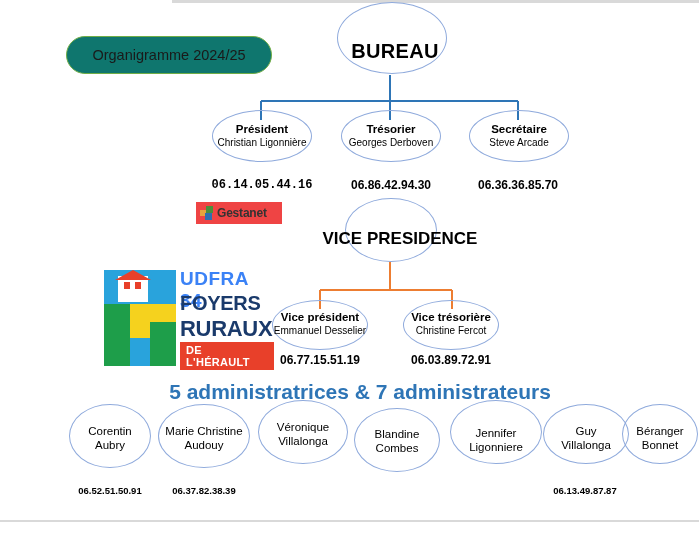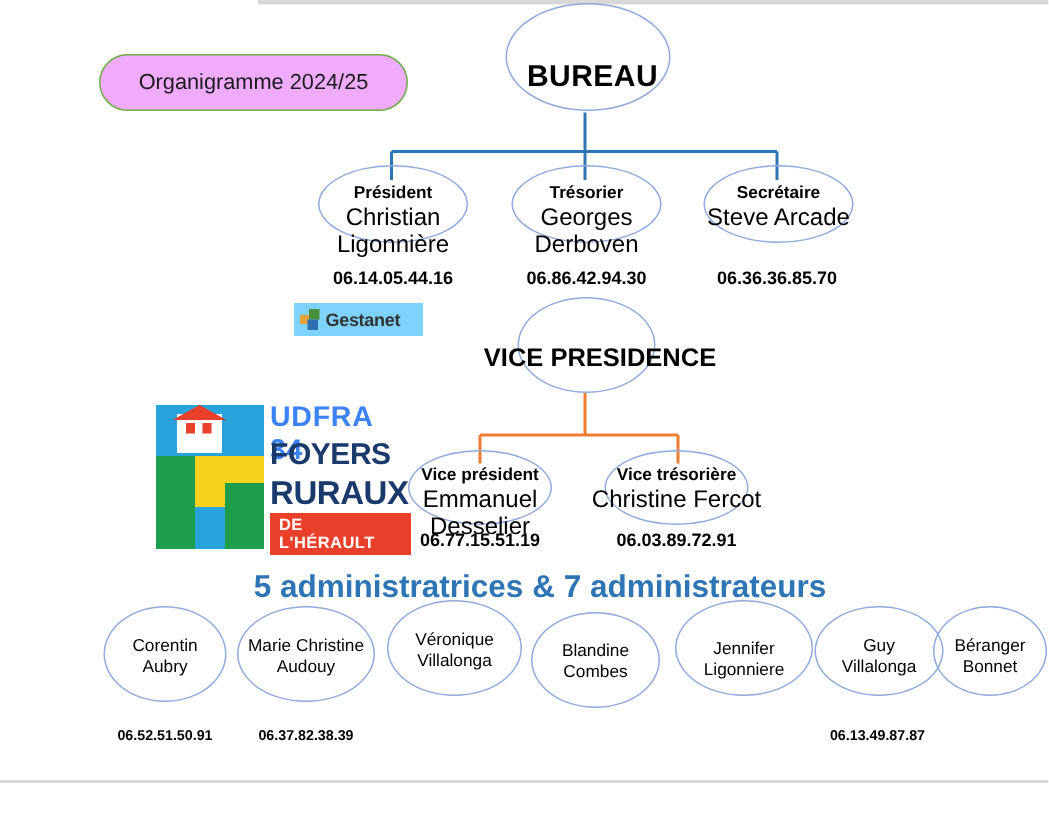--- a/index.html
+++ b/index.html
@@ -33,21 +33,21 @@
     width: 699px; height: 2px;
     background: #d9d9d9;
   }
 
   
   .callout {
     left: 66px; top: 36px;
     width: 206px; height: 38px;
     border: 1.6px solid #70ad47;
     border-radius: 19px;
-    background: #f0abfc;
+    background: #0f766e;
     display: flex;
     align-items: center;
     justify-content: center;
     box-sizing: border-box;
   }
   .callout span {
     font-size: 14.5px;
     color: #1a1a1a;
   }
 
@@ -83,21 +83,21 @@
     text-align: center;
     line-height: 1.18;
   }
   .role .r-title {
     font-size: 11.5px;
     font-weight: bold;
     color: #000000;
     display: block;
   }
   .role .r-name {
-    font-size: 16px;
+    font-size: 10px;
     color: #000000;
     display: block;
   }
   .phone {
     font-size: 12px;
     font-weight: bold;
     color: #000000;
     text-align: center;
   }
 
@@ -122,21 +122,21 @@
     font-size: 9.5px;
     font-weight: bold;
     color: #000000;
     text-align: center;
   }
 
   
   .gestanet {
     left: 196px; top: 202px;
     width: 86px; height: 22px;
-    background: #7dd3fc;
+    background: #ef4444;
     display: flex;
     align-items: center;
     gap: 3px;
     padding-left: 4px;
     box-sizing: border-box;
   }
   .gestanet .g-mark {
     width: 14px; height: 14px;
     position: relative;
   }
@@ -243,21 +243,21 @@
   </div>
 
   <div class="abs oval" style="left:337px; top:2px; width:110px; height:72px;"></div>
   <div class="abs bureau-title">BUREAU</div>
 
   <div class="abs oval" style="left:212px; top:110px; width:100px; height:52px;"></div>
   <div class="abs role" style="left:204px; top:123px; width:116px;">
     <span class="r-title">Président</span>
     <span class="r-name">Christian Ligonnière</span>
   </div>
-  <div class="abs phone" style="left:187px; top:178px; width:150px;">06.14.05.44.16</div>
+  <div class="abs phone" style="left:187px; top:178px; width:150px;font-family:Liberation Mono, monospace;">06.14.05.44.16</div>
 
   <div class="abs oval" style="left:341px; top:110px; width:100px; height:52px;"></div>
   <div class="abs role" style="left:333px; top:123px; width:116px;">
     <span class="r-title">Trésorier</span>
     <span class="r-name">Georges Derboven</span>
   </div>
   <div class="abs phone" style="left:316px; top:178px; width:150px;">06.86.42.94.30</div>
 
   <div class="abs oval" style="left:469px; top:110px; width:100px; height:52px;"></div>
   <div class="abs role" style="left:461px; top:123px; width:116px;">

